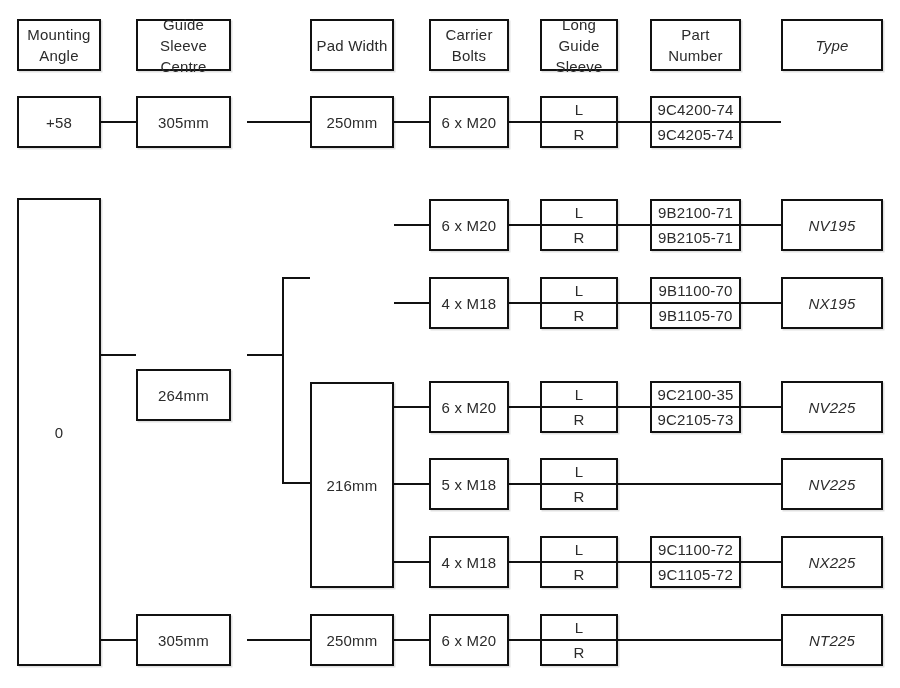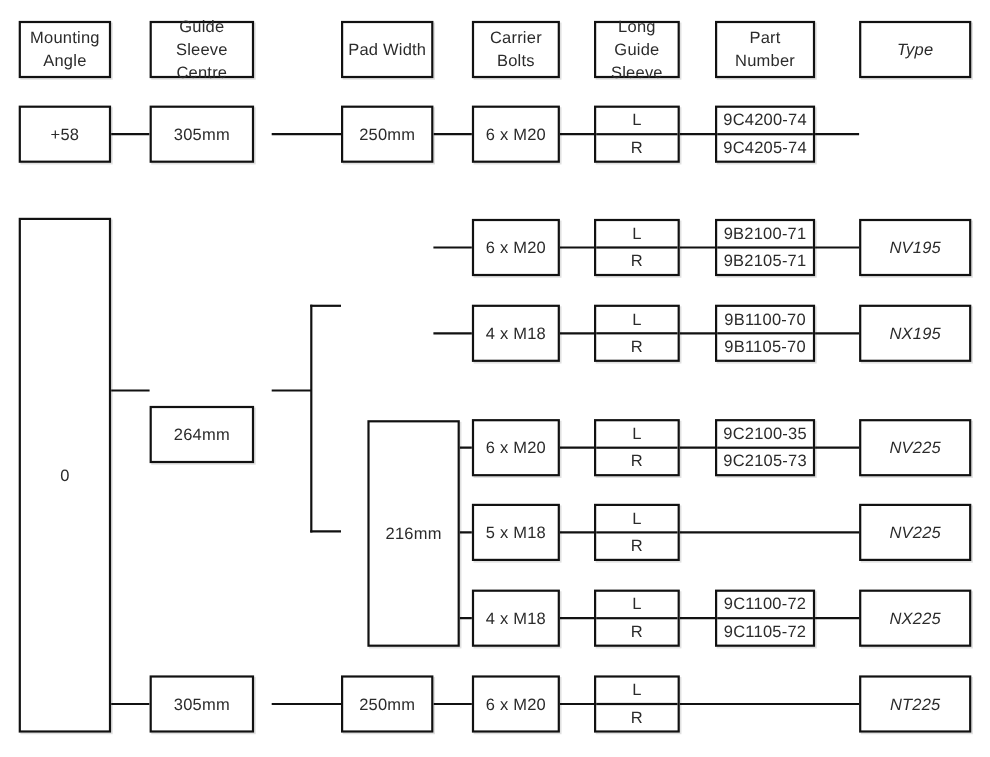--- a/index.html
+++ b/index.html
@@ -47,21 +47,21 @@
   .r1{top:96px;}
   .r2{top:199px;}
   .r3{top:277px;}
   .r4{top:381px;}
   .r5{top:458px;}
   .r6{top:536px;}
   .r7{top:614px;}
   
   .angle0{top:198px;height:468px;}
   .pad210{top:199px;height:130px;}
-  .pad216{top:382px;height:206px;margin-left:24px;}
+  .pad216{top:382px;height:206px;}
   .gsc264{top:329px;margin-top:40px;}
 </style>
 </head>
 <body>
 
 <div id="canvas">
 
   <svg id="wires" width="900" height="688" viewBox="0 0 900 688" stroke="#111111" stroke-width="2" fill="none">
 
     <line x1="101" y1="122" x2="136" y2="122"></line>

